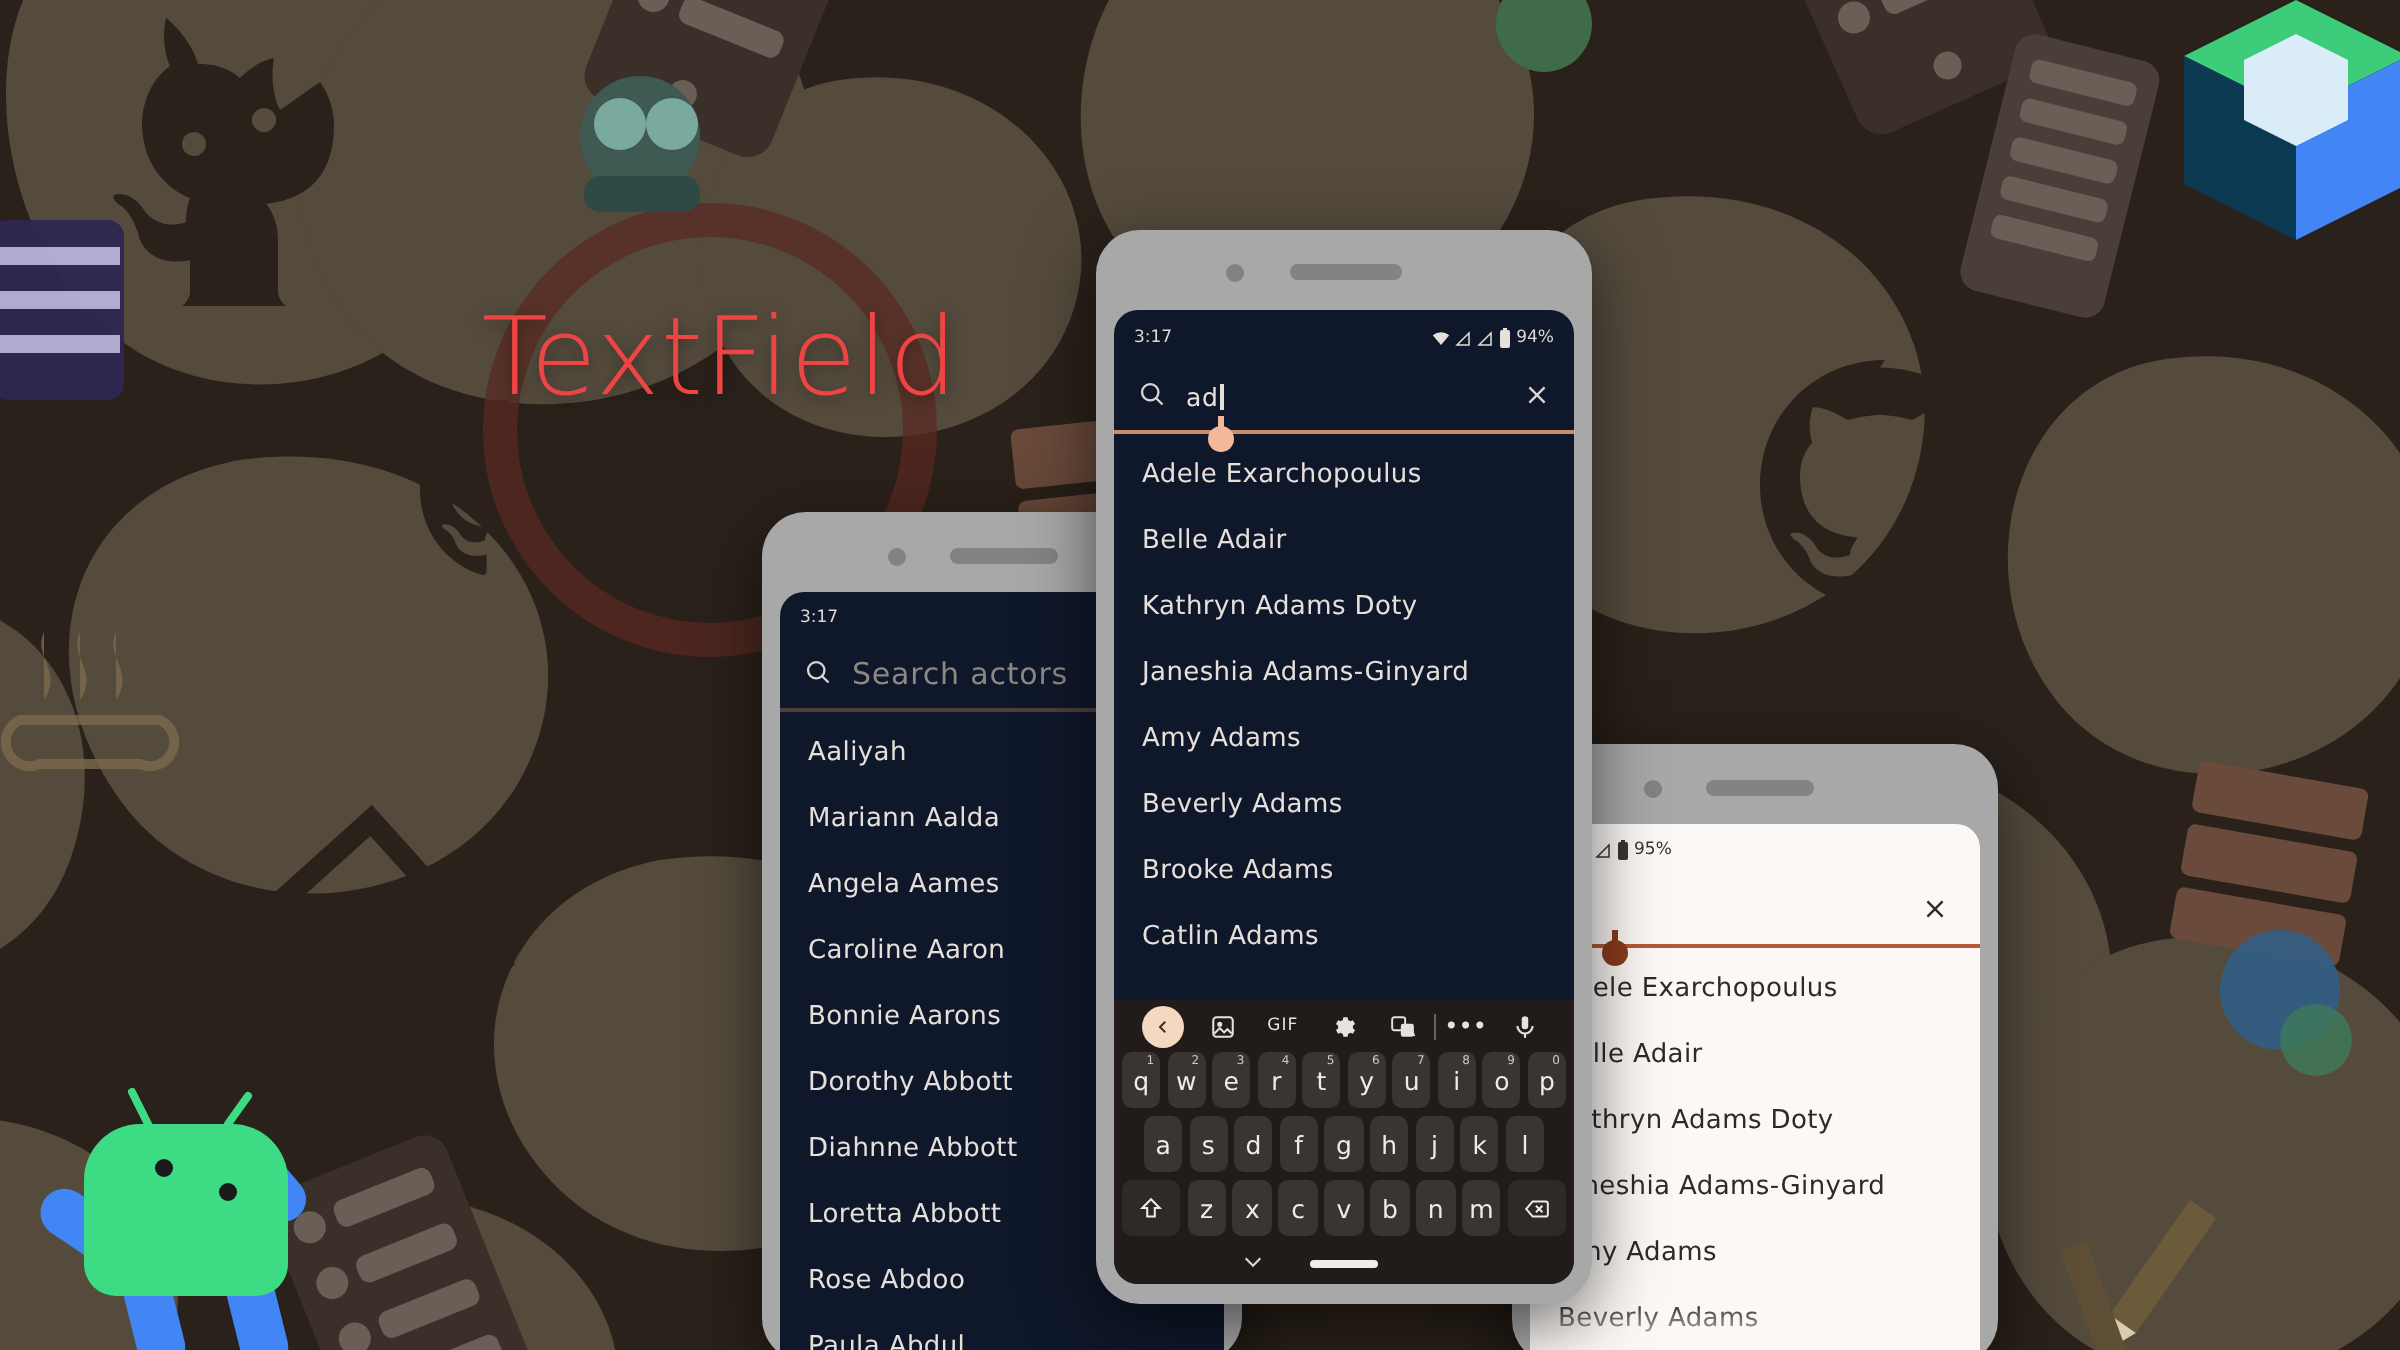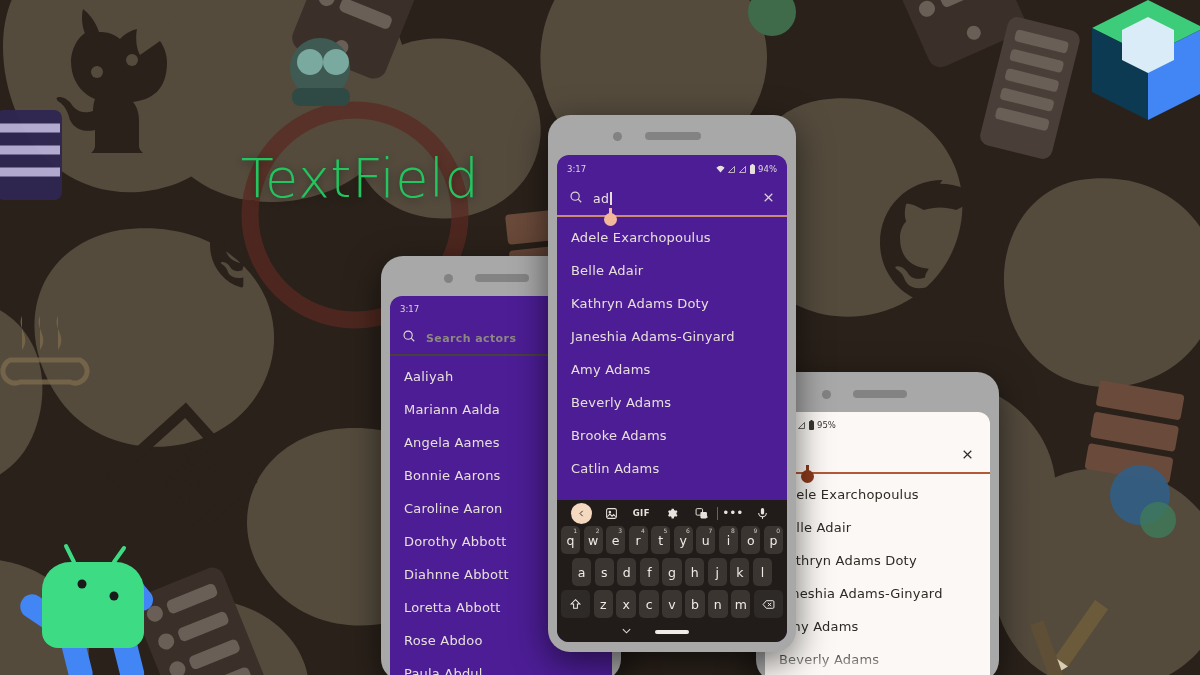--- a/index.html
+++ b/index.html
@@ -10,48 +10,48 @@
     position:relative;
   }
   .stage{ position:absolute; inset:0; overflow:hidden; }
 
   
   .bg{ position:absolute; inset:0; background:#2a211a; }
 
   
   .title{
     position:absolute; left:0; top:145px; width:720px;
-    text-align:center; color:#22c55e;
+    text-align:center; color:#ef4444;
     font-family:"DejaVu Sans", sans-serif;
     font-size:54px; font-weight:300; line-height:1.25;
     letter-spacing:.5px;
     text-shadow:0 2px 8px rgba(0,0,0,.45);
   }
   .title .l2{ display:block; }
 
   
   .phone{ position:absolute; border-radius:22px; background:#a8a8a8;
           box-shadow:0 10px 34px rgba(0,0,0,.55); overflow:hidden; }
   .phone .bezeltop{ position:absolute; left:0; top:0; width:100%; height:40px; }
   .cam{ position:absolute; width:9px;height:9px;border-radius:50%; background:#828282; }
   .spk{ position:absolute; height:8px;border-radius:5px; background:#838383; }
-  .screen{ position:absolute; overflow:hidden; background:#4c1d95; }
+  .screen{ position:absolute; overflow:hidden; background:#0f172a; }
 
   
   .statusbar{ display:flex; align-items:center; justify-content:space-between;
      padding:0 10px; height:18px; font-size:8.5px; }
   .sb-dark{ color:#ded9d4; }
   .sb-light{ color:#3a3530; }
   .sb-right{ display:flex; align-items:center; gap:2px; }
   .sb-right svg{ display:block; }
 
   .searchrow{ display:flex; align-items:center; gap:10px; height:34px; padding:0 12px; }
   .searchrow .q{ flex:0 0 auto; }
   .searchrow .txt{ flex:1; font-size:12.5px; letter-spacing:.3px; position:relative; }
-  .searchrow .ph{ color:#8d8882; font-size:11px; letter-spacing:.4px;font-weight:bold; }
+  .searchrow .ph{ color:#8d8882; font-size:15px; letter-spacing:.4px; }
   .caret{ display:inline-block; width:1.4px; height:13px; background:#e6ded8;
           vertical-align:-2px; margin-left:1px; }
   .underline{ height:1.5px; width:100%; }
   .handle{ position:absolute; width:13px;height:13px;border-radius:50%;
            margin-left:-6.5px; margin-top:-2px; }
   .handle:before{ content:""; position:absolute; left:5px; top:-5px; width:3px;height:7px;
            background:inherit; }
 
   .list{ padding-top:4px; }
   .row{ padding:9px 14px; font-size:13px; letter-spacing:.2px; }
@@ -263,22 +263,22 @@
         <span class="txt">
           <span class="ph">Search actors</span>
         </span>
       </div>
       <div class="underline" style="background:#4a413b;"></div>
 
       <div class="list" id="left-list">
           <div class="row row-dark">Aaliyah</div>
           <div class="row row-dark">Mariann Aalda</div>
           <div class="row row-dark">Angela Aames</div>
+          <div class="row row-dark">Caroline Aaron</div>
           <div class="row row-dark">Bonnie Aarons</div>
-          <div class="row row-dark">Caroline Aaron</div>
           <div class="row row-dark">Dorothy Abbott</div>
           <div class="row row-dark">Diahnne Abbott</div>
           <div class="row row-dark">Loretta Abbott</div>
           <div class="row row-dark">Rose Abdoo</div>
           <div class="row row-dark">Paula Abdul</div>
         </div>
     </div>
   </div>
 
   <div class="phone" style="left:756px; top:372px; width:243px; height:310px;">
@@ -399,21 +399,21 @@
                 </svg>
             </span>
           </span>
           <span class="it">
             <svg width="13" height="13" viewBox="0 0 24 24" fill="none" stroke="#e8e2dc" stroke-width="1.9">
               <rect x="3" y="3" width="18" height="18" rx="3"></rect>
                 <circle cx="9" cy="9.5" r="1.4" fill="#e8e2dc"></circle>
                 <path d="M4 18l5-5 4 4 3-3 4 4"></path>
             </svg>
           </span>
-          <span class="it" style="font-size:8.5px;font-weight:700;letter-spacing:.5px;">GIF</span>
+          <span class="it" style="font-size:8.5px;font-weight:400;letter-spacing:.5px;">GIF</span>
           <span class="it">
             <svg width="13" height="13" viewBox="0 0 24 24" fill="#e8e2dc">
               <path d="M12 8a4 4 0 100 8 4 4 0 000-8zm9.2 4a7.6 7.6 0 00-.1-1.2l2-1.6-2-3.4-2.4 1a7.5 7.5 0 00-2-1.2l-.4-2.6h-4l-.4 2.6a7.5 7.5 0 00-2 1.2l-2.4-1-2 3.4 2 1.6a7.6 7.6 0 000 2.4l-2 1.6 2 3.4 2.4-1a7.5 7.5 0 002 1.2l.4 2.6h4l.4-2.6a7.5 7.5 0 002-1.2l2.4 1 2-3.4-2-1.6c.1-.4.1-.8.1-1.2z"></path>
             </svg>
           </span>
           <span class="it">
             <svg width="13" height="13" viewBox="0 0 24 24" fill="none" stroke="#e8e2dc" stroke-width="1.8">
               <rect x="2" y="3" width="12" height="12" rx="2"></rect>
                 <rect x="10" y="9" width="12" height="12" rx="2" fill="#e8e2dc" stroke="none"></rect>
               <text x="16" y="19" font-size="9" fill="#211c19" font-family="DejaVu Sans, sans-serif">A</text>

